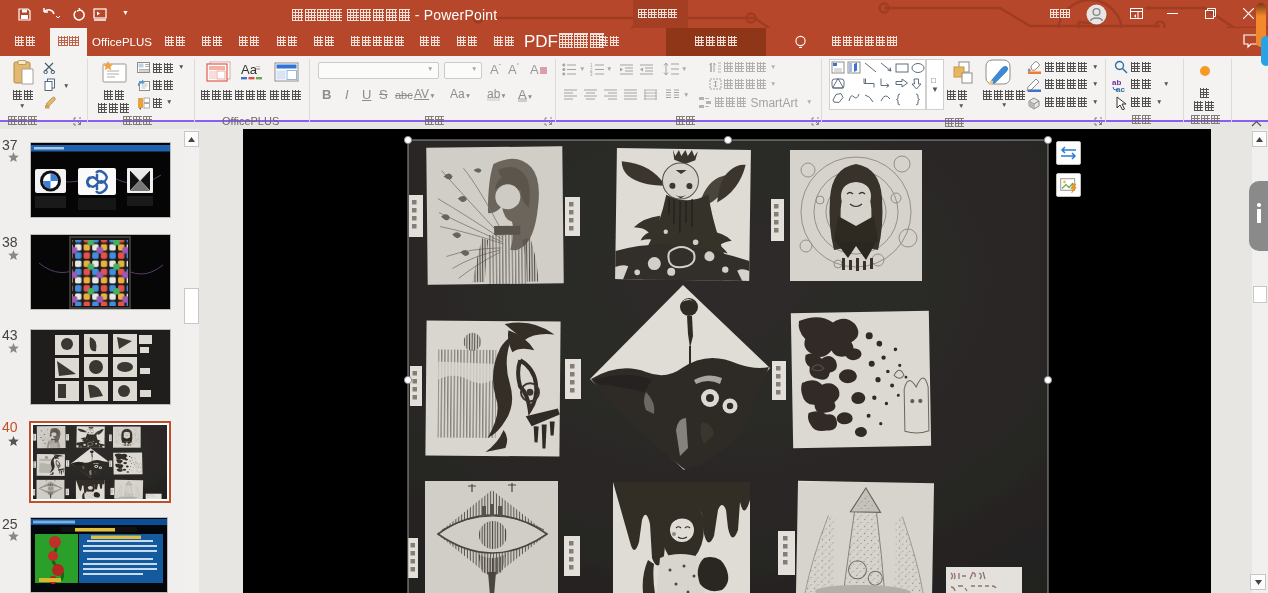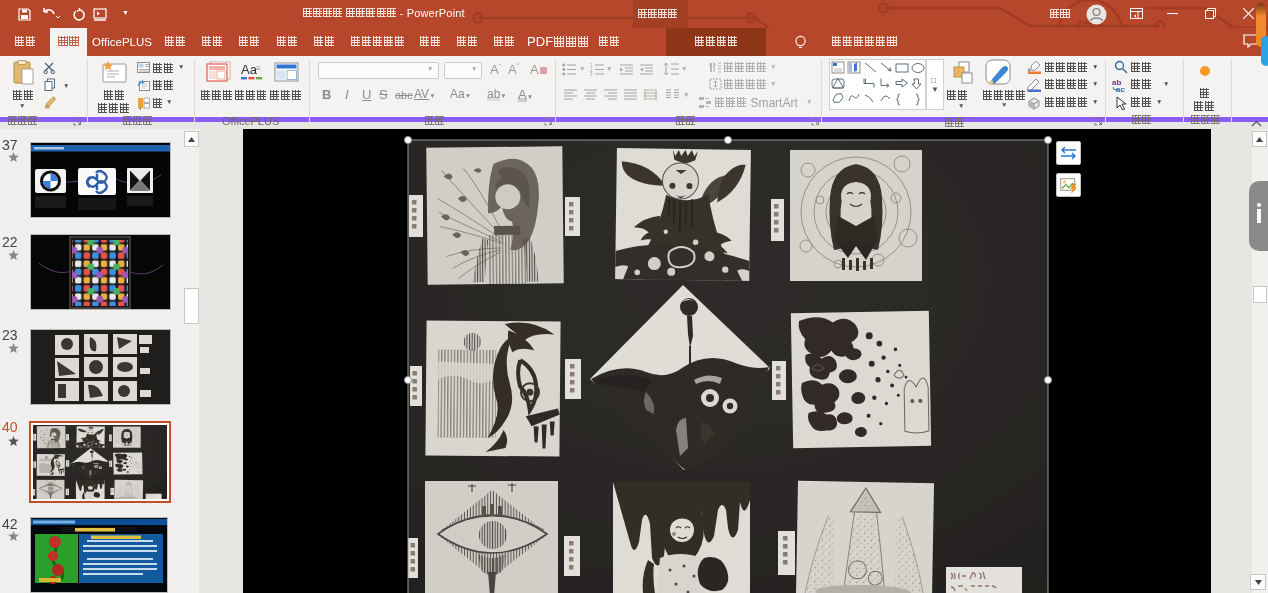--- a/index.html
+++ b/index.html
@@ -7,21 +7,21 @@
 .abs{position:absolute}
 svg text{font-family:"Liberation Sans",sans-serif}
 
 .c{display:inline-block;width:.82em;height:.84em;margin:0 .05em;vertical-align:-.04em;
 background:repeating-linear-gradient(0deg,currentColor 0 1.05px,transparent 1.05px 2.7px),
 repeating-linear-gradient(90deg,currentColor 0 1.05px,transparent 1.05px 3px);opacity:.84}
 
 #tbar{left:0;top:0;width:1268px;height:28px;background:#b7472a;color:#fff}
 #tabs{left:0;top:28px;width:1268px;height:28px;background:#b7472a;color:#fff}
 .tab{position:absolute;top:0;height:28px;line-height:28px;font-size:12px;text-align:center;color:#fff;white-space:nowrap}
-#ribbon{left:0;top:56px;width:1268px;height:66px;background:#f4f3f1;border-bottom:5px solid #8b5cf6;color:#444}
+#ribbon{left:0;top:56px;width:1268px;height:66px;background:#f4f3f1;border-bottom:2px solid #8b5cf6;color:#444}
 .gdiv{position:absolute;top:3px;height:64px;width:1px;background:#dddbd8}
 #main{left:0;top:129px;width:1268px;height:464px;background:#e8e6e3}
 #panel{position:absolute;left:0;top:0;width:199px;height:464px;background:#f0efed}
 #slide{position:absolute;left:243px;top:0;width:968px;height:464px;background:#000}
 .thumb{position:absolute;left:30px;background:#0b0b0b;border:1px solid #bdbbb9}
 .snum{position:absolute;left:2px;width:24px;font-size:14px;color:#444;text-align:left}
 .vscroll{position:absolute;background:#f1f0ee}
 .sbtn{position:absolute;background:#fcfcfc;border:1px solid #c9c7c5;display:flex;align-items:center;justify-content:center}
 .sthumb{position:absolute;background:#fff;border:1px solid #c9c7c5}
 .fbtn{position:absolute;width:25px;height:24px;background:#fff;border:1px solid #c3c1bf;border-radius:2px;display:flex;align-items:center;justify-content:center}
@@ -54,21 +54,21 @@
         <rect x="3" y="7" width="7" height="4" fill="#fff" stroke="none"></rect>
         <rect x="4" y="1.5" width="5" height="3" fill="#fff" stroke="none"></rect>
   <path d="M26 4 c4 -4 9 -2 10 2 m-10 -2 l0 -4 m0 4 l4 0" stroke-width="1.5"></path>
         <path d="M38 8 l2 2 l2 -2" stroke-width="1"></path>
   <path d="M58 3 a5 5 0 1 0 4 -1 m0 0 l-1 -2 m1 2 l-3 1" stroke-width="1.5"></path>
   <rect x="76" y="1" width="12" height="9" stroke-width="1.2"></rect>
         <path d="M79 3.5 l3 2 l-3 2 z" fill="#fff" stroke="none"></path>
         <path d="M76 12 h12" stroke-width="1.5"></path>
  </svg>
  <span class="abs" style="left:122px;top:9px;font-size:7px">▼</span>
- <div class="abs zh" style="left:302px;top:7px;font-size:11px;letter-spacing:.2px"><i class="c"></i><i class="c"></i><i class="c"></i><i class="c"></i> <i class="c"></i><i class="c"></i><i class="c"></i><i class="c"></i><i class="c"></i>  -  PowerPoint</div>
+ <div class="abs zh" style="left:291px;top:7px;font-size:14px;letter-spacing:.2px"><i class="c"></i><i class="c"></i><i class="c"></i><i class="c"></i> <i class="c"></i><i class="c"></i><i class="c"></i><i class="c"></i><i class="c"></i>  -  PowerPoint</div>
  <div class="abs" style="left:633px;top:0;width:55px;height:28px;background:#a43f23"></div>
  <div class="abs zh" style="left:637px;top:8px;font-size:11px"><i class="c"></i><i class="c"></i><i class="c"></i><i class="c"></i></div>
  <div class="abs zh" style="left:1049px;top:8px;font-size:11.5px"><i class="c"></i><i class="c"></i></div>
  <svg class="abs" style="left:1086px;top:4px" width="21" height="21" viewBox="0 0 21 21">
         <circle cx="10.5" cy="10.5" r="10" fill="#e8e6e4"></circle>
         <circle cx="10.5" cy="8" r="3.4" fill="none" stroke="#8a8886" stroke-width="1.4"></circle>
         <path d="M4.5 17 c1 -4 11 -4 12 0" fill="none" stroke="#8a8886" stroke-width="1.4"></path>
       </svg>
  <svg class="abs" style="left:1130px;top:8px" width="13" height="11" viewBox="0 0 13 11" fill="none" stroke="#fff">
         <rect x=".5" y=".5" width="12" height="10"></rect>
@@ -94,21 +94,21 @@
  <div class="tab" style="left:92px;width:60px;font-size:11.5px">OfficePLUS</div>
  <div class="tab zh" style="left:156px;width:38px"><i class="c"></i><i class="c"></i></div>
  <div class="tab zh" style="left:193px;width:38px"><i class="c"></i><i class="c"></i></div>
  <div class="tab zh" style="left:230px;width:38px"><i class="c"></i><i class="c"></i></div>
  <div class="tab zh" style="left:268px;width:38px"><i class="c"></i><i class="c"></i></div>
  <div class="tab zh" style="left:305px;width:38px"><i class="c"></i><i class="c"></i></div>
  <div class="tab zh" style="left:345px;width:65px"><i class="c"></i><i class="c"></i><i class="c"></i><i class="c"></i><i class="c"></i></div>
  <div class="tab zh" style="left:411px;width:38px"><i class="c"></i><i class="c"></i></div>
  <div class="tab zh" style="left:448px;width:38px"><i class="c"></i><i class="c"></i></div>
  <div class="tab zh" style="left:485px;width:38px"><i class="c"></i><i class="c"></i></div>
- <div class="tab" style="left:524px;width:68px"><span class="zh" style="font-size:13px">PDF<i class="c"></i><i class="c"></i><i class="c"></i></span></div>
+ <div class="tab" style="left:524px;width:68px"><span class="zh" style="font-size:17px">PDF<i class="c"></i><i class="c"></i><i class="c"></i></span></div>
  <div class="tab zh" style="left:590px;width:38px"><i class="c"></i><i class="c"></i></div>
  <div class="tab zh" style="left:666px;width:100px"><i class="c"></i><i class="c"></i><i class="c"></i><i class="c"></i></div>
  <svg class="abs" style="left:794px;top:7px" width="13" height="16" viewBox="0 0 13 16" fill="none" stroke="#fff" stroke-width="1.1">
         <circle cx="6.5" cy="6" r="4.6"></circle>
         <path d="M5 10.5 h3 M5 12.5 h3"></path>
       </svg>
  <div class="tab zh" style="left:831px;width:130px;text-align:left"><i class="c"></i><i class="c"></i><i class="c"></i><i class="c"></i><i class="c"></i><i class="c"></i></div>
  <svg class="abs" style="left:1243px;top:6px" width="17" height="15" viewBox="0 0 17 15" fill="none" stroke="#fff" stroke-width="1.2">
         <path d="M1 1 h15 v9 h-8 l-3 3 v-3 h-4 z"></path>
       </svg>
@@ -777,21 +777,21 @@
    <rect x="99" y="27" width="20" height="21" fill="#111"></rect>
    <path d="M99 27 L119 48 M119 27 L99 48" stroke="#eee" stroke-width="1"></path>
    <path d="M99 27 h20 l-10 10.5 z" fill="#e8e8e8"></path>
           <path d="M99 48 h20 l-10 -10.5 z" fill="#777"></path>
    <rect x="4" y="53" width="31" height="12" fill="#1a1a1a"></rect>
           <rect x="47" y="55" width="38" height="12" fill="#161616"></rect>
           <rect x="96" y="53" width="26" height="10" fill="#1a1a1a"></rect>
   </svg>
  </div>
 
- <div class="snum" style="top:105px">22</div>
+ <div class="snum" style="top:105px">38</div>
  <svg class="abs" style="left:8px;top:121px" width="11" height="11" viewBox="0 0 11 11">
         <path d="M5.5 0 l1.4 3.6 3.9 .2 -3 2.5 1 3.8 -3.3 -2.1 -3.3 2.1 1 -3.8 -3 -2.5 3.9 -.2 z" fill="#8a8886"></path>
       </svg>
  <div class="thumb" style="top:105px;width:141px;height:76px">
   <svg width="139" height="74" viewBox="0 0 139 74">
    <defs>
             <pattern id="apps2" width="17.2" height="16.4" patternUnits="userSpaceOnUse">
      <rect width="17.2" height="16.4" fill="#1c1c1c"></rect>
      <rect x="1" y="1" width="6.4" height="6.4" rx="1.5" fill="#e8504a"></rect>
      <rect x="9.6" y="1" width="6.4" height="6.4" rx="1.5" fill="#3f8fe0"></rect>
@@ -805,21 +805,21 @@
           </defs>
    <rect width="139" height="74" fill="#060606"></rect>
    <path d="M8 28 Q30 46 52 30 M88 30 Q110 48 132 30" stroke="#5a3a6a" fill="none" stroke-width="1"></path>
    <rect x="38" y="1" width="62" height="73" fill="#3a3a3a"></rect>
    <rect x="40" y="3" width="58" height="69" fill="#141414"></rect>
    <rect x="41" y="5" width="56" height="66" fill="url(#apps2)"></rect>
    <rect x="41" y="5" width="56" height="66" fill="url(#apps3)"></rect>
   </svg>
  </div>
 
- <div class="snum" style="top:198px">23</div>
+ <div class="snum" style="top:198px">43</div>
  <svg class="abs" style="left:8px;top:214px" width="11" height="11" viewBox="0 0 11 11">
         <path d="M5.5 0 l1.4 3.6 3.9 .2 -3 2.5 1 3.8 -3.3 -2.1 -3.3 2.1 1 -3.8 -3 -2.5 3.9 -.2 z" fill="#8a8886"></path>
       </svg>
  <div class="thumb" style="top:200px;width:141px;height:76px">
   <svg width="139" height="74" viewBox="0 0 139 74">
    <rect width="139" height="74" fill="#201e1c"></rect>
    <g fill="#dddad4">
     <rect x="24" y="5" width="24" height="20"></rect>
             <rect x="53" y="4" width="24" height="20"></rect>
             <rect x="82" y="4" width="24" height="20"></rect>
@@ -852,21 +852,21 @@
  <svg class="abs" style="left:8px;top:307px" width="11" height="11" viewBox="0 0 11 11">
         <path d="M5.5 0 l1.4 3.6 3.9 .2 -3 2.5 1 3.8 -3.3 -2.1 -3.3 2.1 1 -3.8 -3 -2.5 3.9 -.2 z" fill="#555"></path>
       </svg>
  <div class="abs" style="left:29px;top:292px;width:142px;height:82px;border:2px solid #c0502c;background:#fff"></div>
  <svg class="abs" style="left:33px;top:296px" width="134" height="74" viewBox="0 0 134 74" preserveAspectRatio="none">
   <g transform="scale(0.2094,0.1609)">
           <use href="#photo"></use>
         </g>
  </svg>
 
- <div class="snum" style="top:387px">42</div>
+ <div class="snum" style="top:387px">25</div>
  <svg class="abs" style="left:8px;top:402px" width="11" height="11" viewBox="0 0 11 11">
         <path d="M5.5 0 l1.4 3.6 3.9 .2 -3 2.5 1 3.8 -3.3 -2.1 -3.3 2.1 1 -3.8 -3 -2.5 3.9 -.2 z" fill="#8a8886"></path>
       </svg>
  <div class="thumb" style="top:388px;width:138px;height:76px">
   <svg width="136" height="74" viewBox="0 0 136 74">
    <rect width="136" height="74" fill="#04080c"></rect>
    <rect x="0" y="1" width="136" height="6" fill="#0d4f96"></rect>
    <rect x="2" y="2.5" width="42" height="3" fill="#7ab0e0"></rect>
    <rect x="30" y="9" width="76" height="5" fill="#111"></rect>
           <rect x="44" y="10" width="40" height="3.5" fill="#e0c040"></rect>

